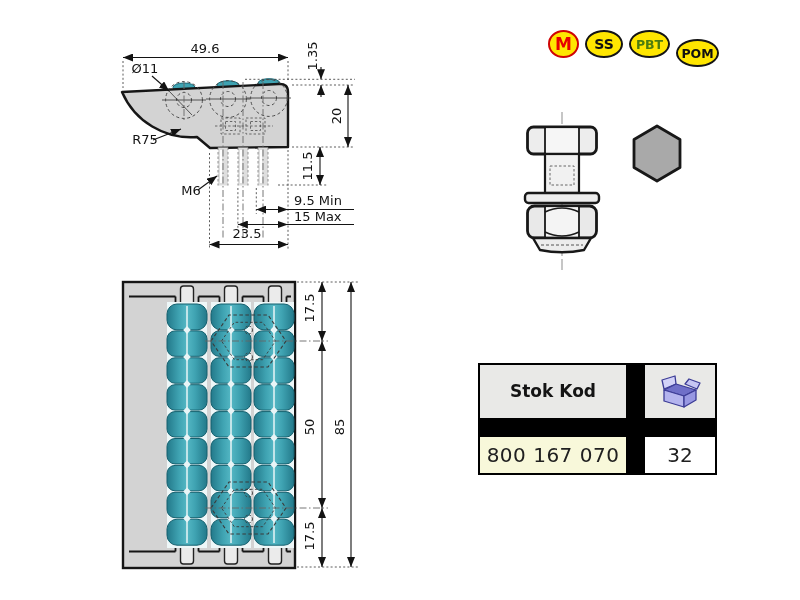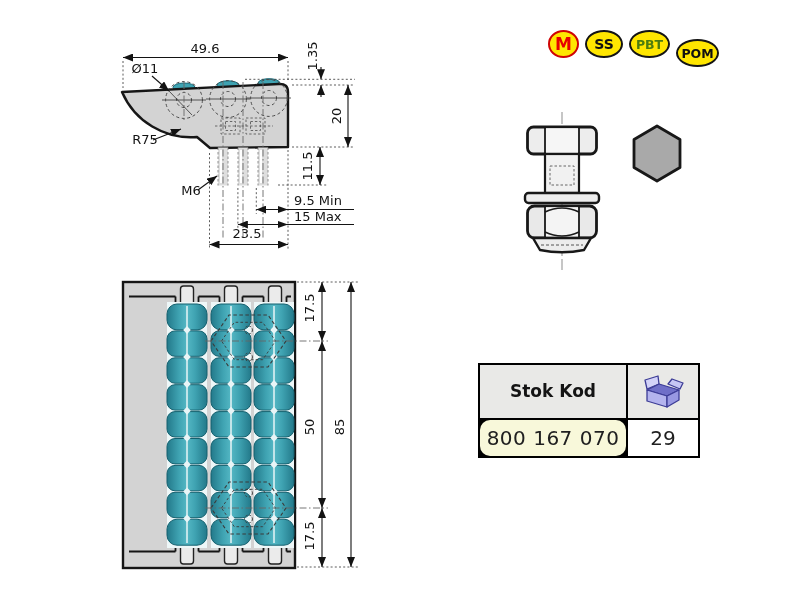--- a/index.html
+++ b/index.html
@@ -19,26 +19,26 @@
   svg text{font-family:"DejaVu Sans",sans-serif;font-size:13px;fill:#131313;}
   .dim{stroke:#131313;stroke-width:1.1;fill:none;}
   .ext{stroke:#4a4a4a;stroke-width:0.9;fill:none;stroke-dasharray:2 2.2;}
   .cdash{stroke:#4a4a4a;stroke-width:1;fill:none;stroke-dasharray:3 2.6;}
   .cline{stroke:#333;stroke-width:0.8;fill:none;}
   .axis{stroke:#666;stroke-width:0.9;fill:none;stroke-dasharray:7 2.5 1.5 2.5;}
   .outline{stroke:#161616;stroke-width:2.4;fill:#d3d3d3;stroke-linejoin:round;}
   .arrfill{fill:#131313;}
   
   .stock-table{position:absolute;left:478px;top:363px;background:#000;border:2.5px solid #000;
-               display:grid;grid-template-columns:146px 70px;grid-template-rows:53px 36px;gap:2px;}
+               display:grid;grid-template-columns:146px 70px;grid-template-rows:53px 36px;gap:19px;}
   .stock-table .cell{display:flex;align-items:center;justify-content:center;}
   .cell.hdr{background:#e9e9e7;flex-direction:column;font-weight:bold;font-size:17px;
             line-height:1.18;color:#141414;}
   .cell.hdr-icon{background:#e9e9e7;}
-  .cell.code{background:#f8f8da;font-size:20px;color:#202020;letter-spacing:0.5px;border-radius:10px;}
+  .cell.code{background:#f8f8da;font-size:20px;color:#202020;letter-spacing:0.5px;}
   .cell.qty{background:#ffffff;font-size:20px;color:#202020;}
 </style>
 </head>
 <body>
 
 <div class="page">
 
   <div class="badges">
     <div class="badge m">M</div>
     <div class="badge ss">SS</div>
@@ -286,16 +286,16 @@
     <div class="cell hdr-icon">
       <svg width="42" height="34" viewBox="0 0 42 34">
         <path d="M5 14 L3 5 L16 1 L17 9 Z" fill="#d2d2f8" stroke="#3c3c96" stroke-width="1.3" stroke-linejoin="round"></path>
         <path d="M26 9 L38 14 L41 8 L30 4 Z" fill="#c6c6f4" stroke="#3c3c96" stroke-width="1.3" stroke-linejoin="round"></path>
         <path d="M5 15 L17 9 L37 15 L25 21 Z" fill="#6f6fc8" stroke="#3c3c96" stroke-width="1.3" stroke-linejoin="round"></path>
         <path d="M5 15 L25 21 L25 32 L5 26 Z" fill="#b4b4ee" stroke="#3c3c96" stroke-width="1.3" stroke-linejoin="round"></path>
         <path d="M25 21 L37 15 L37 25 L25 32 Z" fill="#9898e2" stroke="#3c3c96" stroke-width="1.3" stroke-linejoin="round"></path>
       </svg>
     </div>
     <div class="cell code">800 167 070</div>
-    <div class="cell qty">29</div>
+    <div class="cell qty">32</div>
   </div>
 
 </div>
 
 </body></html>

